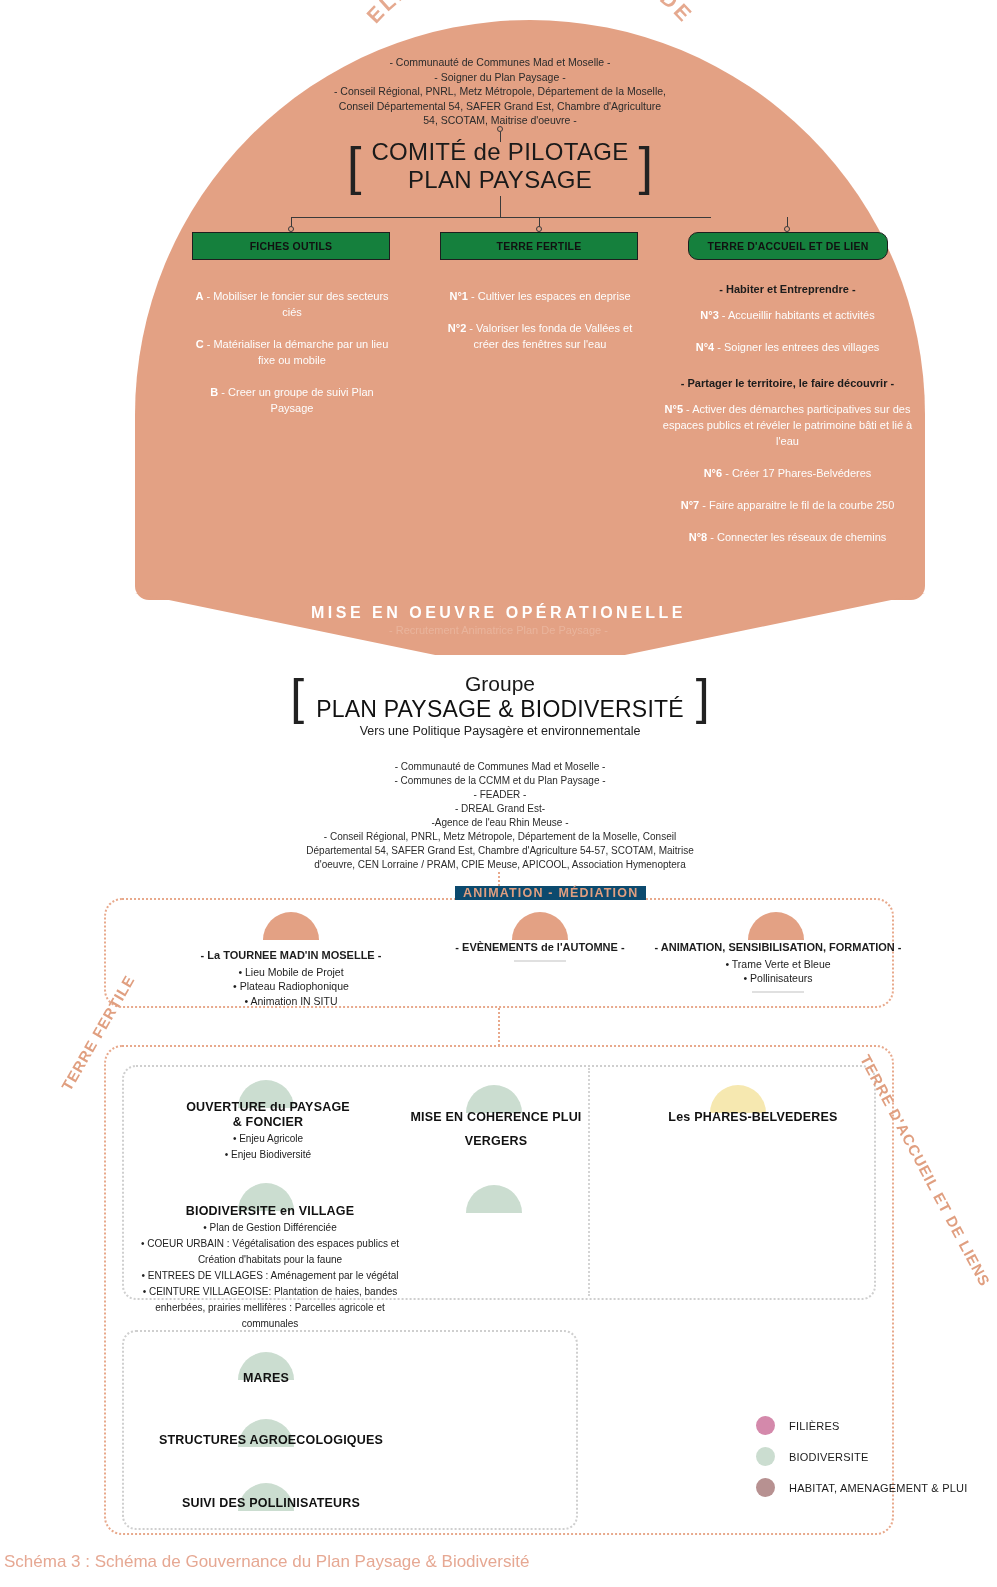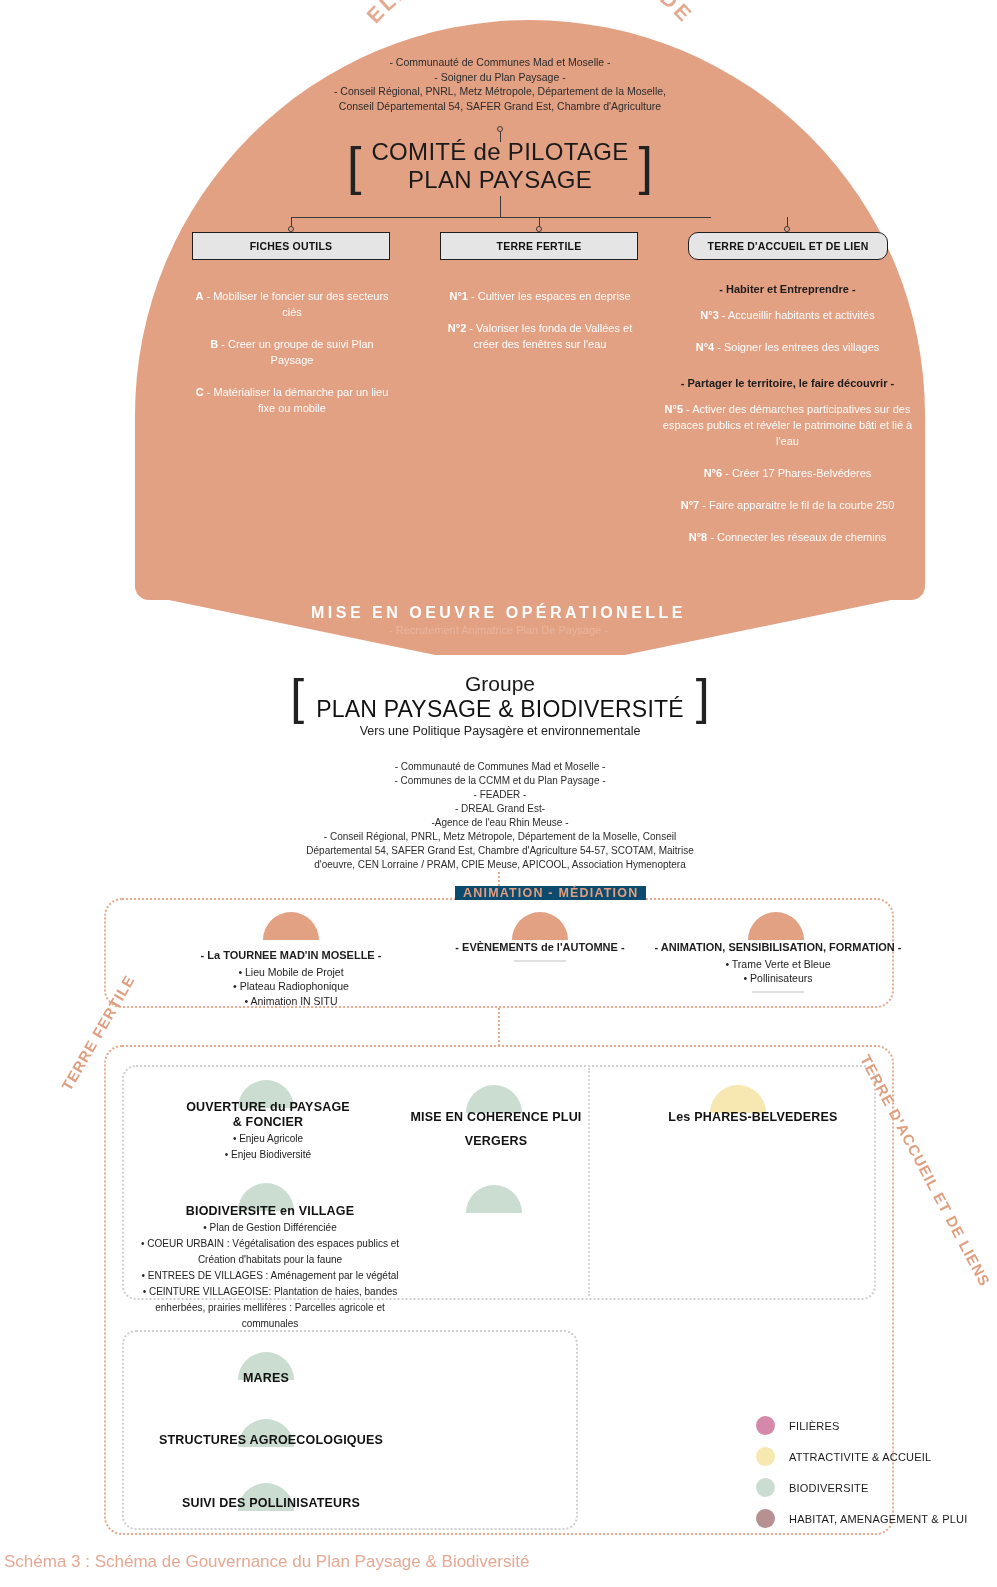--- a/index.html
+++ b/index.html
@@ -53,21 +53,21 @@
     text-align: center;
   }
   .comite .bracket-row { display: flex; align-items: center; justify-content: center; gap: 10px; }
   .comite .brk { font-size: 52px; font-weight: 300; color: #222; line-height: 42px; }
   .comite .ctxt { font-size: 24px; line-height: 28px; color: #1a1a1a; letter-spacing: .3px; }
   .comite .ctxt .l2 { font-weight: 400; }
 
   .axis-boxes { position: absolute; left: 170px; top: 232px; width: 740px; height: 30px; }
   .axbox {
     position: absolute; top: 0; height: 28px;
-    background: #e5e5e5; border: 1.6px solid #1e1e1e;
+    background: #15803d; border: 1.6px solid #1e1e1e;
     display: flex; align-items: center; justify-content: center;
     font-size: 10.5px; font-weight: bold; letter-spacing: .2px; color: #111;
   }
   .axbox.b1 { left: 22px; width: 198px; }
   .axbox.b2 { left: 270px; width: 198px; }
   .axbox.b3 { left: 518px; width: 200px; border-radius: 10px; }
 
   .col { position: absolute; text-align: center; font-size: 11px; line-height: 16px; color: #fdfdfd; }
   .col .k { font-weight: bold; color: #ffffff; }
   .col .sub { color: #1c1c1c; font-weight: bold; font-size: 11px; }
@@ -173,20 +173,21 @@
           </defs>
         <text><textPath href="#arcpath" startOffset="50%" text-anchor="middle" id="arcTextPath">ELABORATION DE L'ETUDE</textPath></text>
       </svg>
     </div>
 
     <div class="partners-top">
       <div>- Communauté de Communes Mad et Moselle -</div>
       <div>- Soigner du Plan Paysage -</div>
       <div>- Conseil Régional, PNRL, Metz Métropole, Département de la Moselle,</div>
       <div>Conseil Départemental 54, SAFER Grand Est, Chambre d'Agriculture</div>
+      <div>54, SCOTAM, Maitrise d'oeuvre -</div>
     </div>
 
     <div class="dot-node" style="left:497px; top:126px;"></div>
     <div class="dot-conn" style="left:500px; top:132px; height:10px;"></div>
 
     <div class="comite">
       <div class="bracket-row">
         <span class="brk">[</span>
         <span class="ctxt">
           <div>COMITÉ de PILOTAGE</div>
@@ -206,22 +207,22 @@
     <div class="dot-node" style="left:784px; top:226px;"></div>
 
     <div class="axis-boxes">
       <div class="axbox b1">FICHES OUTILS</div>
       <div class="axbox b2">TERRE FERTILE</div>
       <div class="axbox b3">TERRE D'ACCUEIL ET DE LIEN</div>
     </div>
 
     <div class="col c1">
       <div class="item"><span class="k">A</span><span> - Mobiliser le foncier sur des secteurs ciés</span></div>
+      <div class="item"><span class="k">C</span><span> - Matérialiser la démarche par un lieu fixe ou mobile</span></div>
       <div class="item"><span class="k">B</span><span> - Creer un groupe de suivi Plan Paysage</span></div>
-      <div class="item"><span class="k">C</span><span> - Matérialiser la démarche par un lieu fixe ou mobile</span></div>
     </div>
 
     <div class="col c2">
       <div class="item"><span class="k">N°1</span><span> - Cultiver les espaces en deprise</span></div>
       <div class="item"><span class="k">N°2</span><span> - Valoriser les fonda de Vallées et créer des fenêtres sur l'eau</span></div>
     </div>
 
     <div class="col c3">
       <div class="sub" style="margin-bottom:10px;">- Habiter et Entreprendre -</div>
       <div class="item"><span class="k">N°3</span><span> - Accueillir habitants et activités</span></div>
@@ -347,24 +348,20 @@
   <div class="node" style="left:151px; top:1496px; width:240px;">
     <div class="ttl">SUIVI DES POLLINISATEURS</div>
   </div>
 
   <div class="legend">
     <div class="lrow">
       <span class="sw" style="background:#d489ab;"></span>
       <span class="ltx">FILIÈRES</span>
     </div>
     <div class="lrow">
-      <span class="sw" style="background:#f6e8b0;"></span>
-      <span class="ltx">ATTRACTIVITE &amp; ACCUEIL</span>
-    </div>
-    <div class="lrow">
       <span class="sw" style="background:#cbddd0;"></span>
       <span class="ltx">BIODIVERSITE</span>
     </div>
     <div class="lrow">
       <span class="sw" style="background:#b79191;"></span>
       <span class="ltx">HABITAT, AMENAGEMENT &amp; PLUI</span>
     </div>
   </div>
 
   <div class="caption">Schéma 3 : Schéma de Gouvernance du Plan Paysage &amp; Biodiversité</div>

